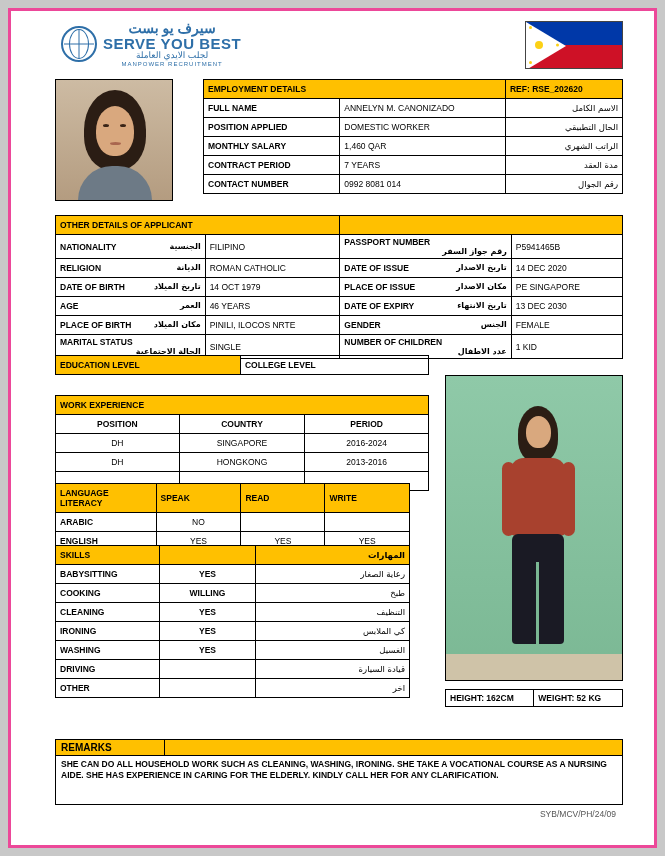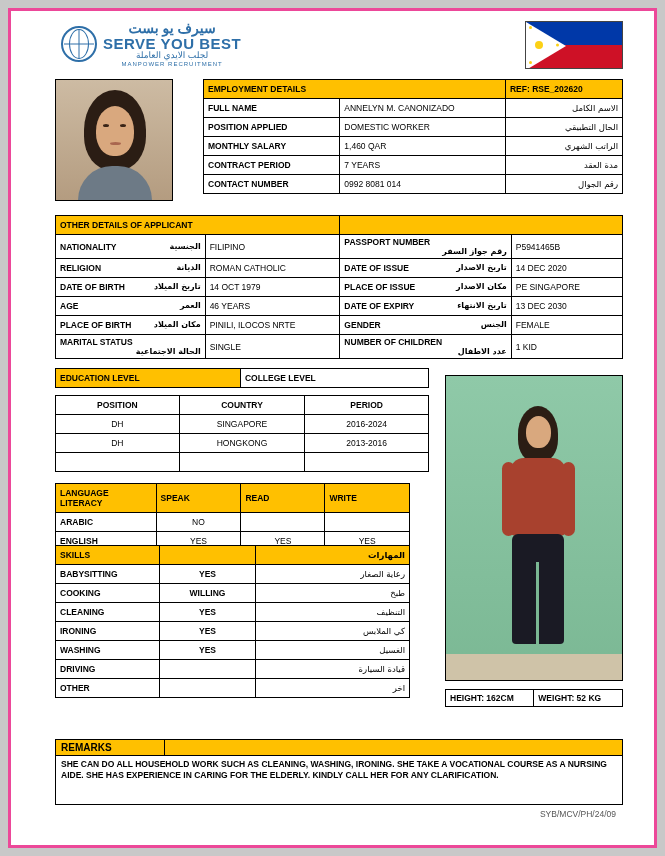--- a/index.html
+++ b/index.html
@@ -91,21 +91,21 @@
   }
   .hdr{background:#ffc000;font-weight:bold;font-size:8.5px;}
   .bold{font-weight:bold;}
   .ar{font-family:"DejaVu Sans", sans-serif;font-size:8px;direction:rtl;text-align:right;margin-left:17px;}
   .ctr{text-align:center;}
   
   #employment{left:192px;top:68px;width:420px;}
   
   #otherdetails{left:44px;top:204px;width:568px;}
   
-  #education{left:44px;top:357px;width:374px;}
+  #education{left:44px;top:344px;width:374px;}
   
   #workexp{left:44px;top:384px;width:374px;}
   
   #language{left:44px;top:472px;width:355px;}
   
   #skills{left:44px;top:534px;width:355px;}
   
   .photo2{
     position:absolute;left:434px;top:364px;width:178px;height:306px;
     border:1px solid #000;box-sizing:border-box;overflow:hidden;
@@ -258,20 +258,23 @@
     <tbody>
         <tr>
       <td class="hdr" style="width:185px">EDUCATION LEVEL</td>
       <td class="bold" style="width:189px">COLLEGE LEVEL</td>
     </tr>
   </tbody>
     </table>
 
   <table class="tbl" id="workexp">
     <tbody>
+        <tr>
+      <td class="hdr" colspan="3">WORK EXPERIENCE</td>
+    </tr>
     <tr>
       <td class="bold ctr" style="width:124px">POSITION</td>
       <td class="bold ctr" style="width:125px">COUNTRY</td>
       <td class="bold ctr" style="width:125px">PERIOD</td>
     </tr>
     <tr>
       <td class="ctr">DH</td>
       <td class="ctr">SINGAPORE</td>
       <td class="ctr">2016-2024</td>
     </tr>

